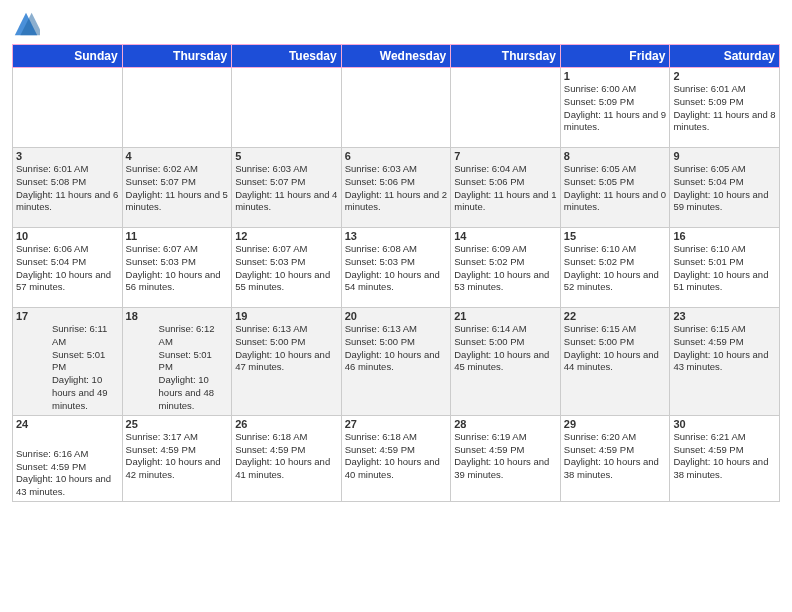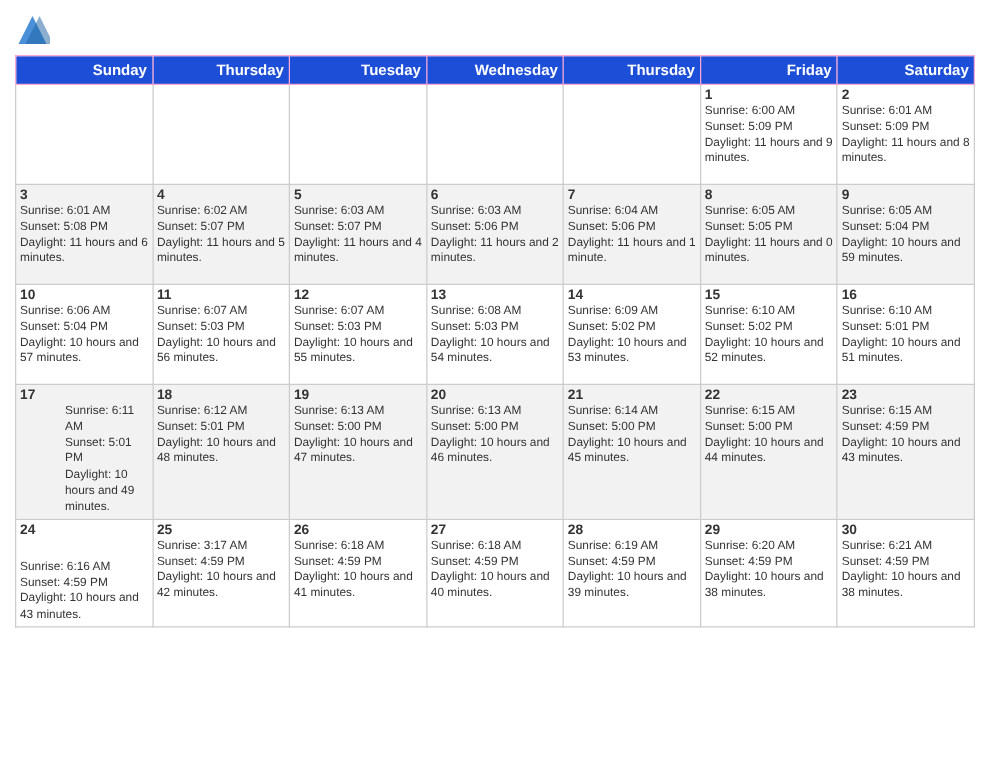--- a/index.html
+++ b/index.html
@@ -228,21 +228,21 @@
         </tr>
         <tr>
           <td>
             <span class="day-num">17</span>
             <div class="day-info" style="white-space: pre-line; margin-left: 36px;">Sunrise: 6:11 AM
 Sunset: 5:01 PM
 Daylight: 10 hours and 49 minutes.</div>
           </td>
           <td>
             <span class="day-num">18</span>
-            <div class="day-info" style="white-space: pre-line;">Sunrise: 6:12 AM
+            <div class="day-info" style="white-space: pre-line; margin-left: 33px;">Sunrise: 6:12 AM
 Sunset: 5:01 PM
 Daylight: 10 hours and 48 minutes.</div>
           </td>
           <td>
             <span class="day-num">19</span>
             <div class="day-info" style="white-space: pre-line;">Sunrise: 6:13 AM
 Sunset: 5:00 PM
 Daylight: 10 hours and 47 minutes.</div>
           </td>
           <td>

